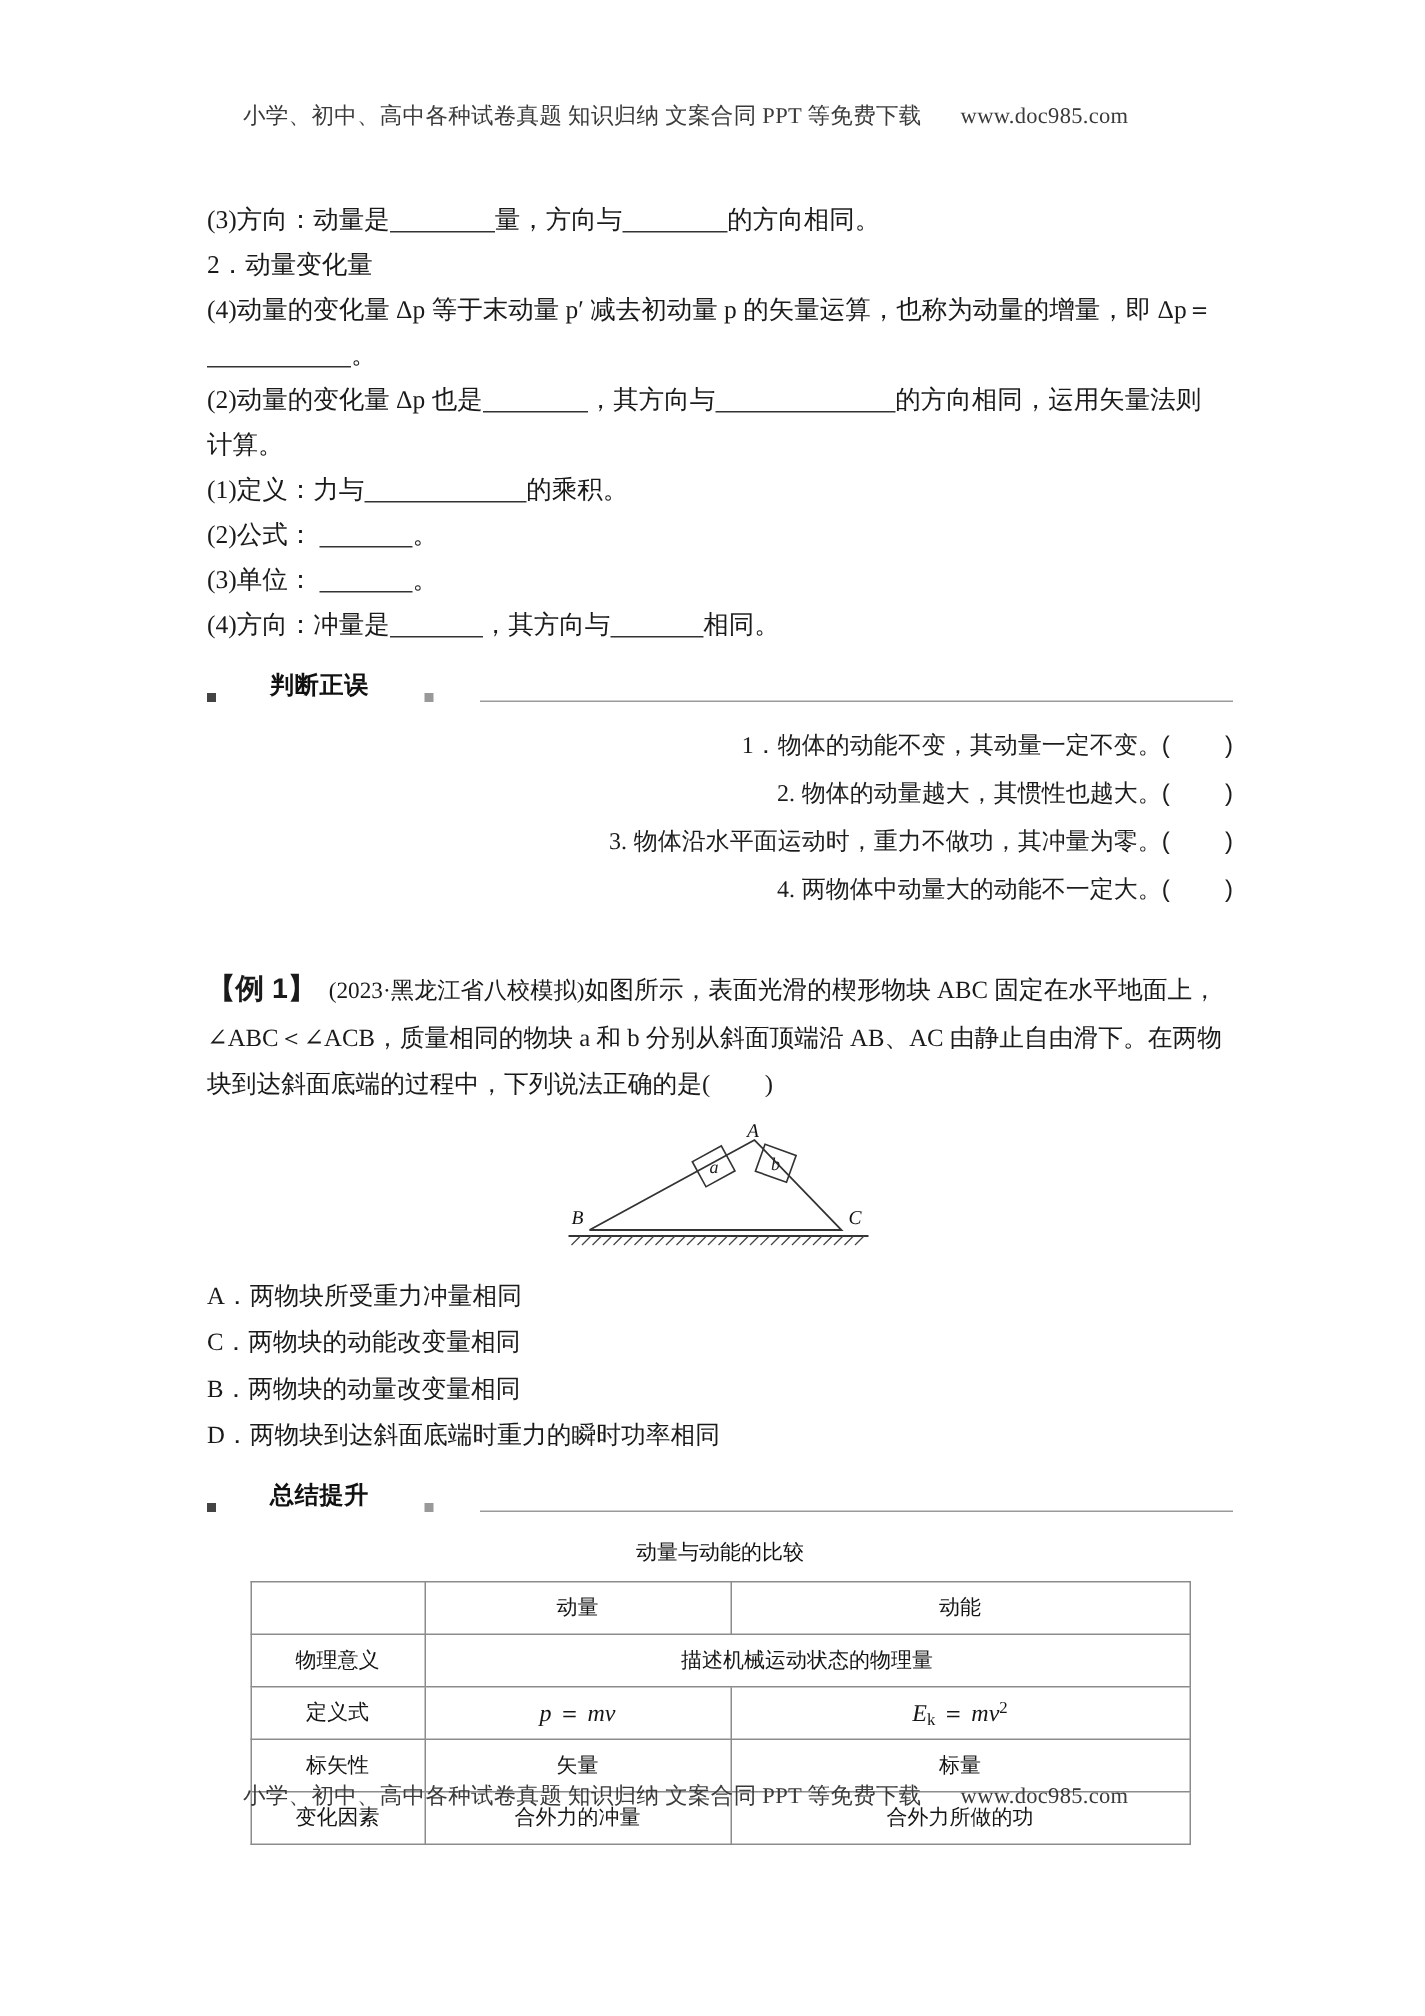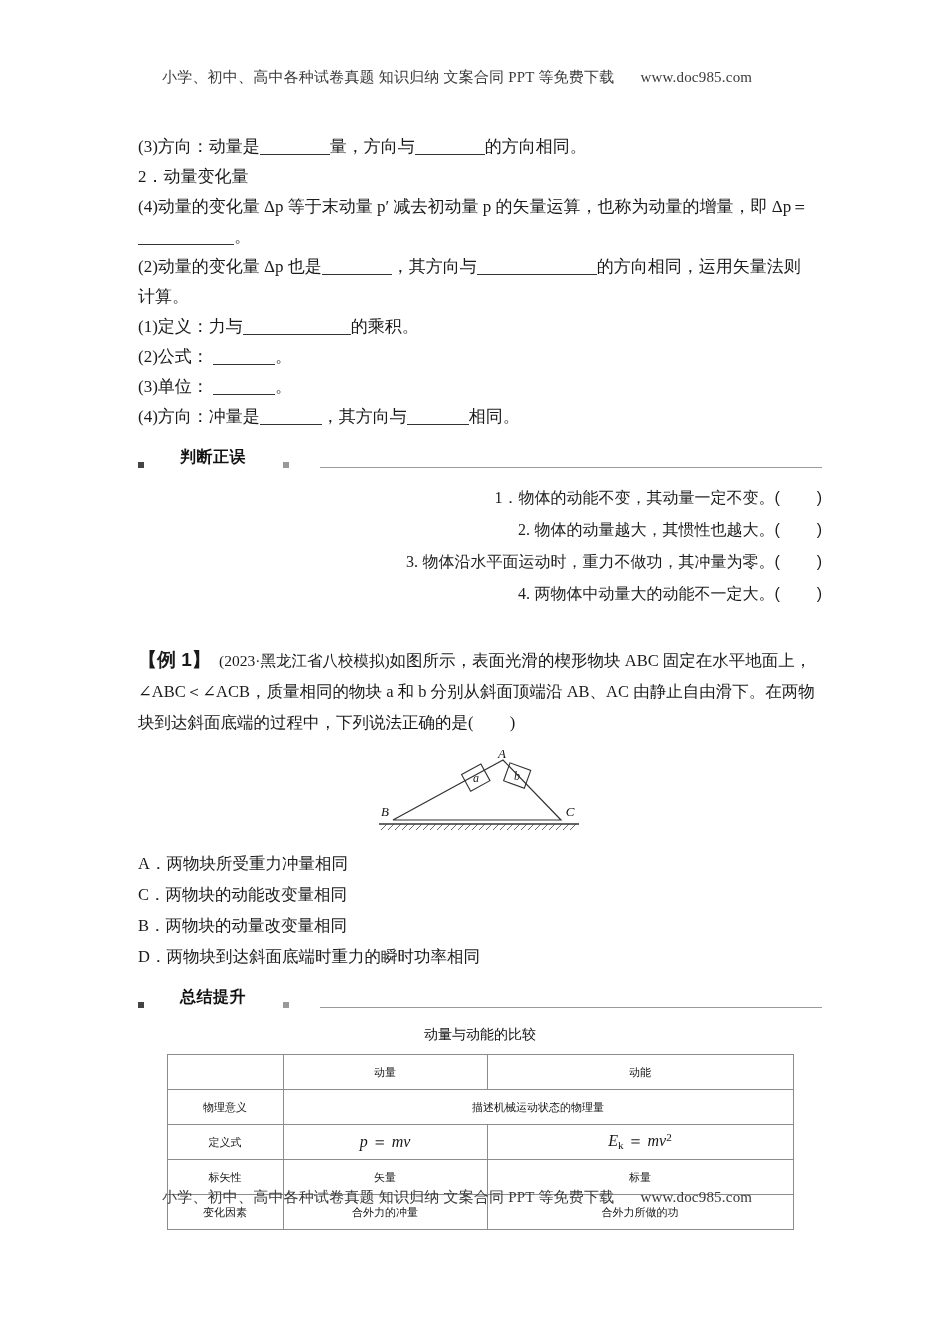--- a/index.html
+++ b/index.html
@@ -154,21 +154,21 @@
     width: 626px;
     margin: 0 auto;
     table-layout: fixed;
   }
   table.cmp td {
     border: 1px solid #8c8c8c;
     height: 30px;
     text-align: center;
     vertical-align: middle;
     font-family: "Liberation Sans", sans-serif;
-    font-size: 11px;
+    font-size: 14px;
     color: #151515;
     padding: 2px 4px;
   }
   table.cmp td.math {
     font-family: "Liberation Serif", serif;
     font-size: 16px;
     font-style: normal;
   }
   table.cmp col.c1 { width: 116px; }
   table.cmp col.c2 { width: 204px; }

